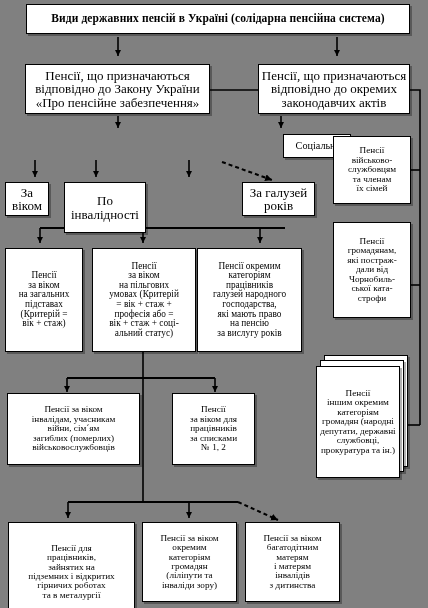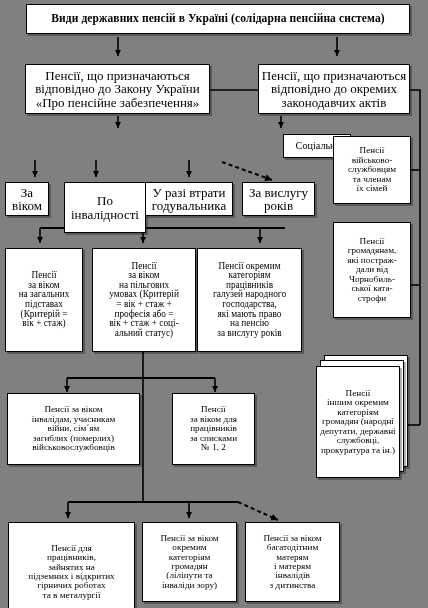--- a/index.html
+++ b/index.html
@@ -176,27 +176,23 @@
   <div class="box small" style="left:5px; top:182px; width:44px; height:34px;">
     <span>За
 віком</span>
   </div>
 
   <div class="box small" style="left:64px; top:182px; width:82px; height:51px;">
     <span>По
 інвалідності</span>
   </div>
 
-  <div class="box small" style="left:145px; top:182px; width:88px; height:34px;">
-    <span>У разі втрати
-годувальника</span>
-  </div>
 
   <div class="box small" style="left:242px; top:182px; width:73px; height:34px;">
-    <span>За вислугу
+    <span>За галузей
 років</span>
   </div>
 
   <div class="box tier3" style="left:5px; top:248px; width:78px; height:104px;">
     <span>Пенсії
 за віком
 на загальних
 підставах
 (Критерій =
 вік + стаж)</span>

